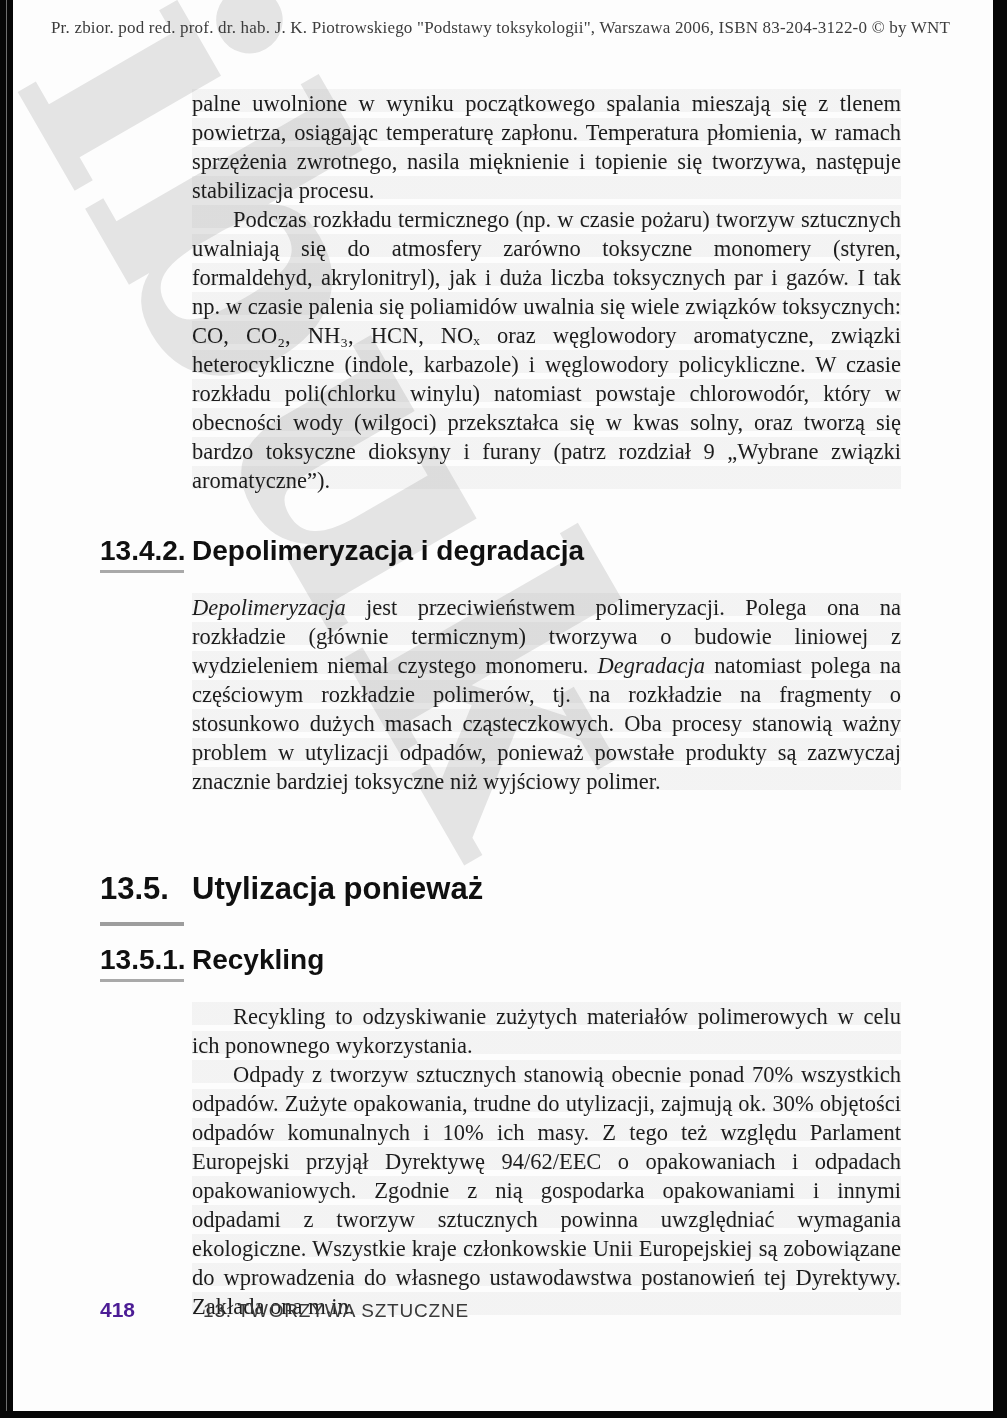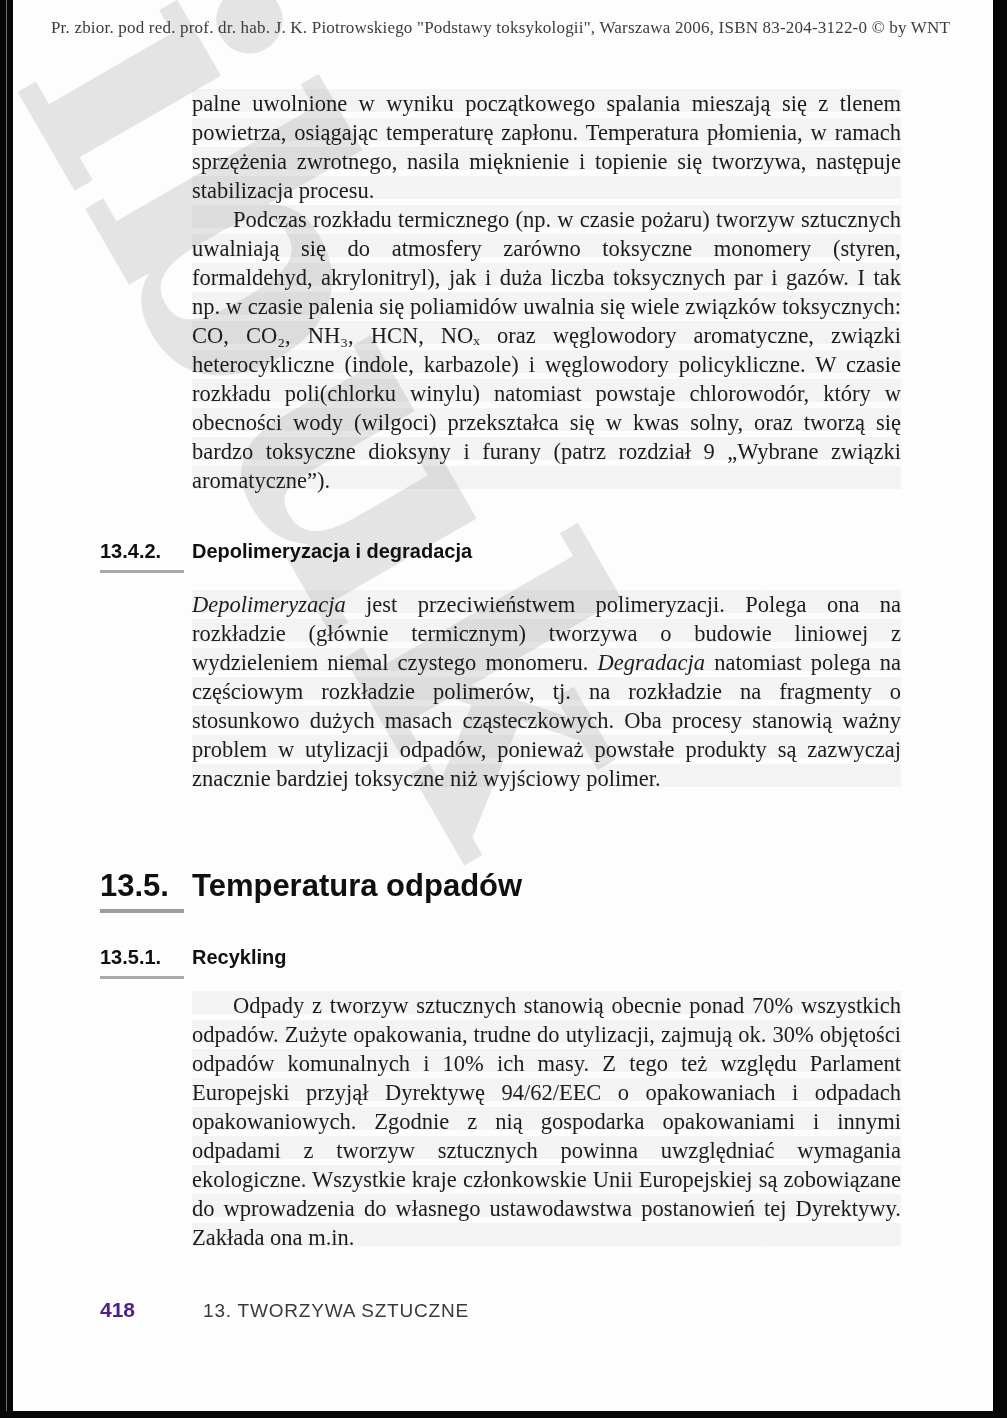--- a/index.html
+++ b/index.html
@@ -72,24 +72,24 @@
     font-weight: bold;
     color: #101010;
     white-space: nowrap;
   }
   .heading .num {
     position: absolute;
     left: -92px; top: 0;
     display: inline-block;
     width: 84px;
   }
-  .h-sub { font-size: 20px; line-height: 28px; margin-top: 42px; }
+  .h-sub { font-size: 28px; line-height: 28px; margin-top: 42px; }
   .h-sub .num { border-bottom: 3px solid #a9a9a9; padding-bottom: 5px; }
   .h-main { font-size: 31px; line-height: 34px; margin-top: 76px; }
-  .h-main .num { border-bottom: 4px solid #9d9d9d; padding-bottom: 6px; width: 84px; }
+  .h-main .num { border-bottom: 4px solid #9d9d9d; padding-bottom: 16px; width: 84px; }
 
   .sp-after-h  { margin-top: 25px; }
   .sp-after-h2 { margin-top: 22px; }
   .h-sub2 { margin-top: 40px; }
 
   .footer {
     position: absolute;
     left: 100px; top: 1298px;
     z-index: 2;
     font-family: "Liberation Sans", sans-serif;
@@ -117,29 +117,30 @@
 
     <h3 class="heading h-sub">
       <span class="num">13.4.2.</span>
       <span class="ttl">Depolimeryzacja i degradacja</span>
     </h3>
 
     <p class="para sp-after-h"><span class="seg-italic">Depolimeryzacja</span><span> jest przeciwieństwem polimeryzacji. Polega ona na rozkładzie (głównie termicznym) tworzywa o budowie liniowej z wydzieleniem niemal czystego monomeru. </span><span class="seg-italic">Degradacja</span><span> natomiast polega na częściowym rozkładzie polimerów, tj. na rozkładzie na fragmenty o stosunkowo dużych masach cząsteczkowych. Oba procesy stanowią ważny problem w utylizacji odpadów, ponieważ powstałe produkty są zazwyczaj znacznie bardziej toksyczne niż wyjściowy polimer.</span></p>
 
     <h2 class="heading h-main">
       <span class="num">13.5.</span>
-      <span class="ttl">Temperatura odpadów</span>
+      <span class="ttl">Utylizacja ponieważ</span>
     </h2>
 
     <h3 class="heading h-sub h-sub2">
       <span class="num">13.5.1.</span>
       <span class="ttl">Recykling</span>
     </h3>
 
 
+    <p class="para indent">Recykling to odzyskiwanie zużytych materiałów polimerowych w celu ich ponownego wykorzystania.</p>
 
     <p class="para indent">Odpady z tworzyw sztucznych stanowią obecnie ponad 70% wszystkich odpadów. Zużyte opakowania, trudne do utylizacji, zajmują ok. 30% objętości odpadów komunalnych i 10% ich masy. Z tego też względu Parlament Europejski przyjął Dyrektywę 94/62/EEC o opakowaniach i odpadach opakowaniowych. Zgodnie z nią gospodarka opakowaniami i innymi odpadami z tworzyw sztucznych powinna uwzględniać wymagania ekologiczne. Wszystkie kraje członkowskie Unii Europejskiej są zobowiązane do wprowadzenia do własnego ustawodawstwa postanowień tej Dyrektywy. Zakłada ona m.in.</p>
 
   </div>
 
   <div class="footer">
     <span class="pagenum">418</span>
     <span class="chapter">13. TWORZYWA SZTUCZNE</span>
   </div>
 

